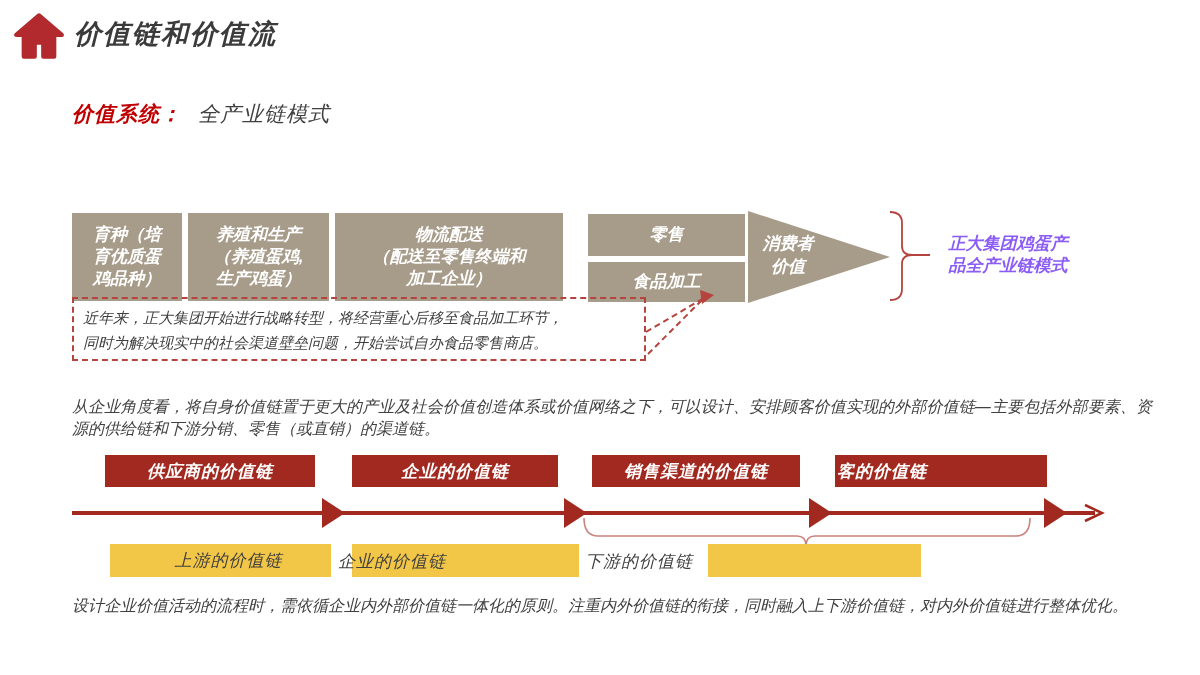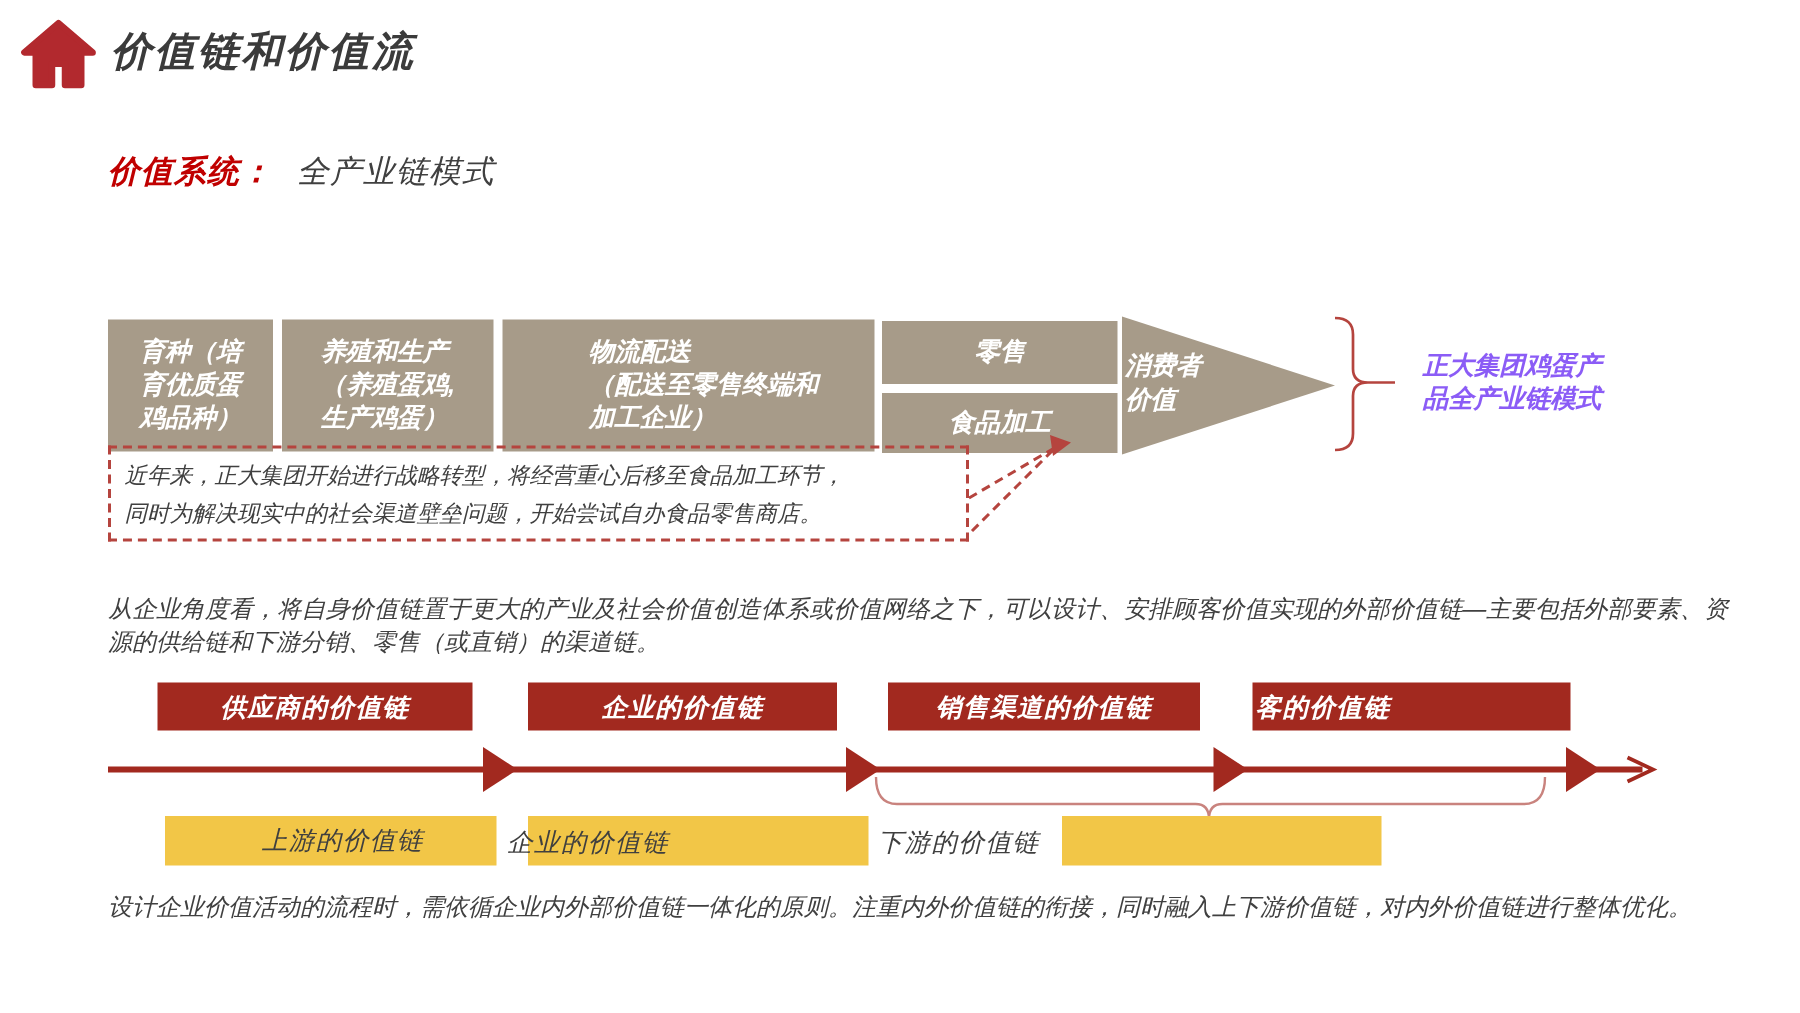--- a/index.html
+++ b/index.html
@@ -11,29 +11,29 @@
   .page-title{
     left:74px;top:16px;font-size:27px;font-weight:bold;color:#3b3b3b;letter-spacing:2px;
     font-family:"Liberation Serif","DejaVu Serif",serif;
   }
   .section-line{left:72px;top:100px;font-size:21px;letter-spacing:1px;}
   .section-label{color:#c00000;font-weight:bold;}
   .section-title{color:#404040;margin-left:16px;}
   .para{font-size:16px;line-height:22px;color:#404040;text-align:justify;}
   .taupe-box{
     background:#a79b89;color:#ffffff;font-weight:bold;font-size:17px;line-height:22px;
-    display:flex;align-items:center;justify-content:center;white-space:pre-line;
+    display:flex;align-items:center;justify-content:center;text-align:center;white-space:pre-line;
   }
   .consumer-triangle{
     width:0;height:0;border-top:46px solid transparent;border-bottom:46px solid transparent;
     border-left:142px solid #a79b89;
   }
   .consumer-label{
     left:750px;top:232px;width:76px;color:#ffffff;font-weight:bold;font-size:17px;line-height:23px;
-    white-space:pre-line;
+    text-align:center;white-space:pre-line;
   }
   .chain-callout{
     left:926px;top:233px;width:164px;color:#8b5cf6;font-weight:bold;font-size:17px;line-height:22px;
     text-align:center;white-space:pre-line;
   }
   .note-box{
     left:72px;top:297px;width:552px;height:48px;border:2px dashed #b5443e;
     padding:6px 9px;font-size:15px;line-height:25px;color:#404040;white-space:pre-line;
   }
   .red-box{
@@ -66,21 +66,21 @@
     <span class="section-label">价值系统：</span><span class="section-title">全产业链模式</span>
   </div>
 
 
   <div class="abs taupe-box" style="left:72px;top:213px;width:110px;height:88px;">育种（培
 育优质蛋
 鸡品种）</div>
   <div class="abs taupe-box" style="left:188px;top:213px;width:141px;height:88px;">养殖和生产
 （养殖蛋鸡,
 生产鸡蛋）</div>
-  <div class="abs taupe-box" style="left:335px;top:213px;width:228px;height:88px;padding-left:20px;">物流配送
+  <div class="abs taupe-box" style="left:335px;top:213px;width:228px;height:88px;">物流配送
 （配送至零售终端和
 加工企业）</div>
   <div class="abs taupe-box" style="left:588px;top:214px;width:157px;height:42px;">零售</div>
   <div class="abs taupe-box" style="left:588px;top:262px;width:157px;height:40px;">食品加工</div>
   <div class="abs consumer-triangle" style="left:748px;top:211px;"></div>
   <div class="abs consumer-label">消费者
 价值</div>
 
   <svg class="abs" style="left:884px;top:210px;" width="50" height="92" viewBox="0 0 50 92">
     <path d="M6,2 Q18,2 18,13 L18,36 Q18,45 28,45 Q18,45 18,54 L18,79 Q18,90 6,90 M28,45 L46,45" fill="none" stroke="#b5443e" stroke-width="1.8"></path>

